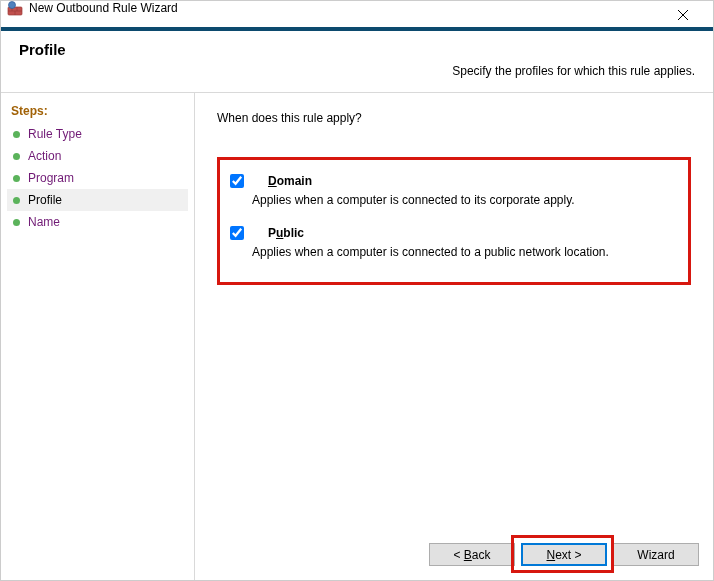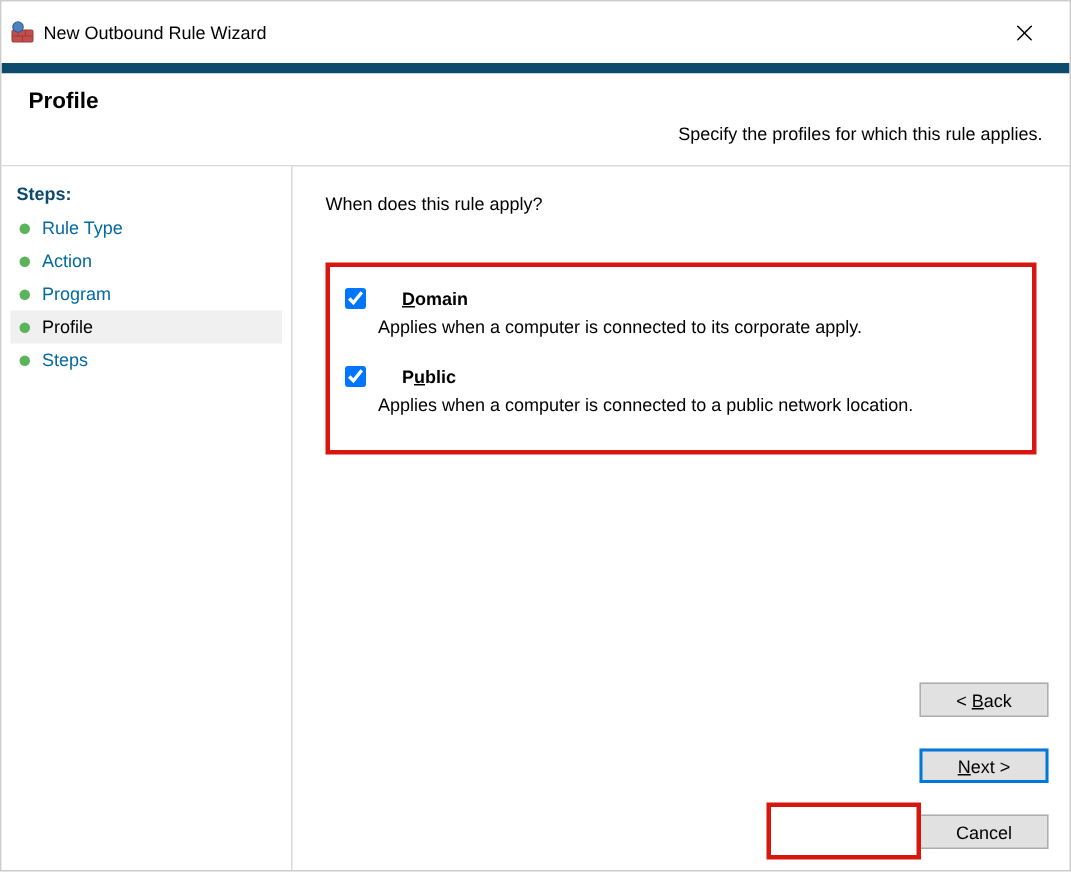--- a/index.html
+++ b/index.html
@@ -7,26 +7,26 @@
   body {
     font-family: "Segoe UI", Tahoma, Arial, sans-serif;
     font-size: 12px;
     background:#fff;
     width:714px; height:581px;
     border:1px solid #ccc;
     color:#000;
     position:relative;
   }
   .titlebar {
-    height:48px;
+    height:30px;
     display:flex;
-    align-items:center;
+    align-items:flex-start;
     padding:0 8px 0 6px;
     background:#fff;
-    border-bottom:7px solid #0c4a6e;
+    border-bottom:4px solid #0c4a6e;
   }
   .titlebar .icon {
     width:16px; height:16px;
     margin-right:6px;
     display:inline-flex; align-items:center; justify-content:center;
   }
   .titlebar .title { flex:1; font-size:12px; color:#000; }
   .titlebar .close {
     width:44px; height:28px;
     display:flex; align-items:center; justify-content:center;
@@ -44,30 +44,30 @@
     display:flex;
     height:calc(100% - 30px - 62px);
   }
   .sidebar {
     width:195px;
     background:#fff;
     border-right:1px solid #d9d9d9;
     padding:8px 6px;
   }
   .sidebar-title {
-    font-weight:700; font-size:12px; color:#0c4a6e;
+    font-weight:700; font-size:12px; color:#a16207;
     padding:3px 4px 5px 4px;
   }
   .steps { list-style:none; margin:0; padding:0; }
   .steps li {
     display:flex; align-items:center;
     padding:4px 6px;
     cursor:pointer;
     font-size:12px;
-    color:#0369a1;
+    color:#701a75;
   }
   .steps li.current {
     background:#f0f0f0;
     color:#000;
   }
   .steps li .bullet {
     width:7px; height:7px; border-radius:50%;
     background:#5bb35b;
     margin-right:8px;
     flex-shrink:0;
@@ -99,22 +99,21 @@
   .profile-check-line .plabel .underline { text-decoration:underline; }
   .profile-desc {
     font-size:12px;
     margin:4px 0 0 22px;
     line-height:1.35;
   }
   .buttons {
     position:absolute;
     bottom:14px; right:14px;
     display:flex;
-    gap:21px;
-    flex-direction:column;
+    gap:6px;
   }
   .btn {
     width:86px; height:23px;
     font-family:inherit; font-size:12px;
     background:#e1e1e1;
     border:1px solid #adadad;
     cursor:pointer;
   }
   .btn .underline { text-decoration:underline; }
   .btn.primary {
@@ -174,21 +173,21 @@
       <li>
         <span class="bullet"></span>
         <span>Program</span>
       </li>
       <li class="current">
         <span class="bullet"></span>
         <span>Profile</span>
       </li>
       <li>
         <span class="bullet"></span>
-        <span>Steps</span>
+        <span>Name</span>
       </li>
     </ul>
   </div>
 
   <div class="main">
     <div class="question">When does this rule apply?</div>
 
     <div class="profiles">
 
       <div class="profile-row">
@@ -207,16 +206,16 @@
         </div>
         <div class="profile-desc">Applies when a computer is connected to a public network location.</div>
       </div>
     </div>
   </div>
 </div>
 
 <div class="buttons">
   <button class="btn"><span>&lt; </span><span class="underline">B</span><span>ack</span></button>
   <button class="btn primary"><span class="underline">N</span><span>ext &gt;</span></button>
-  <button class="btn">Cancel</button>
+  <button class="btn">Wizard</button>
 </div>
 
 <div class="next-highlight"></div>
 
 </body></html>

